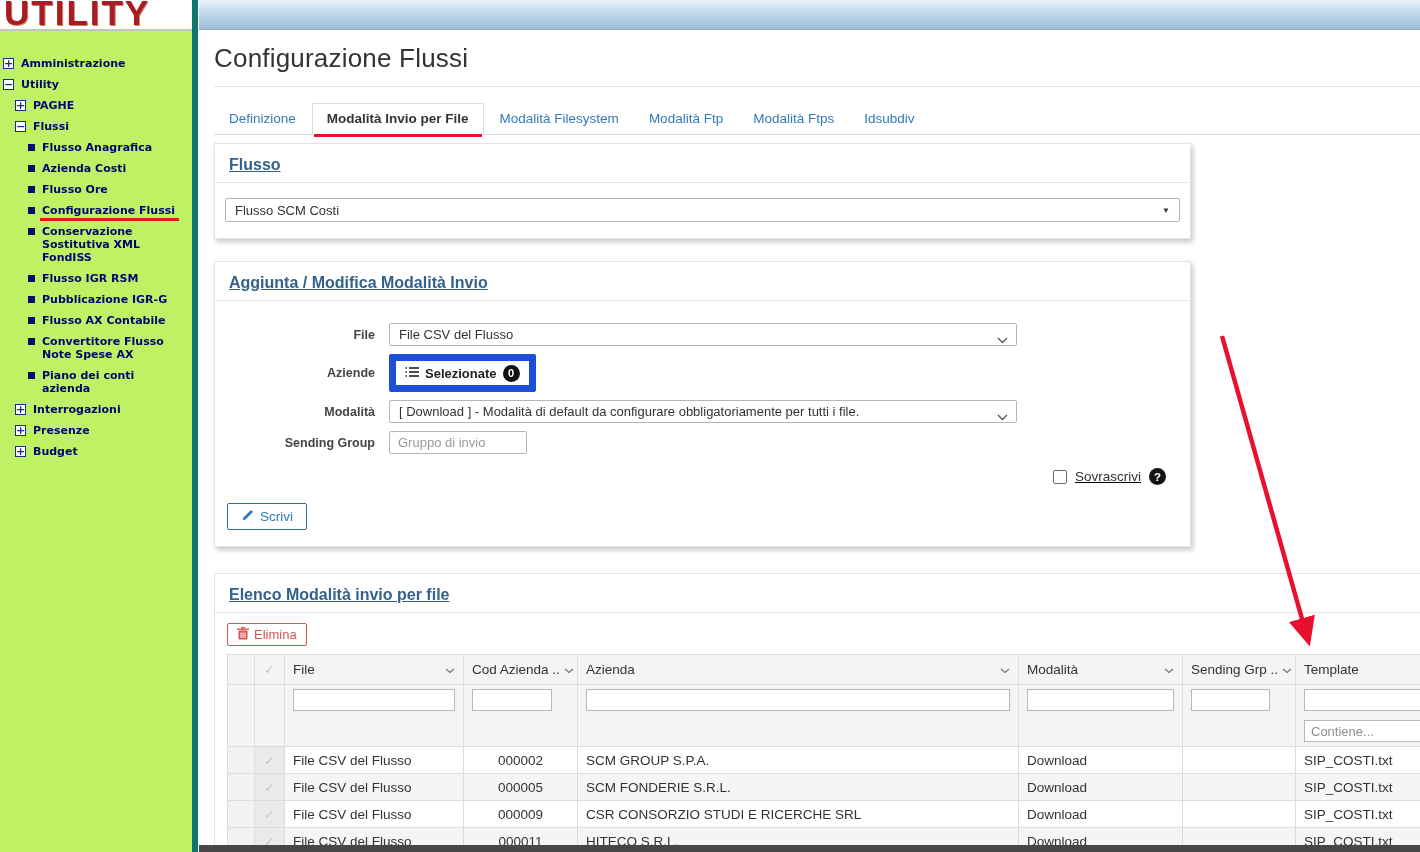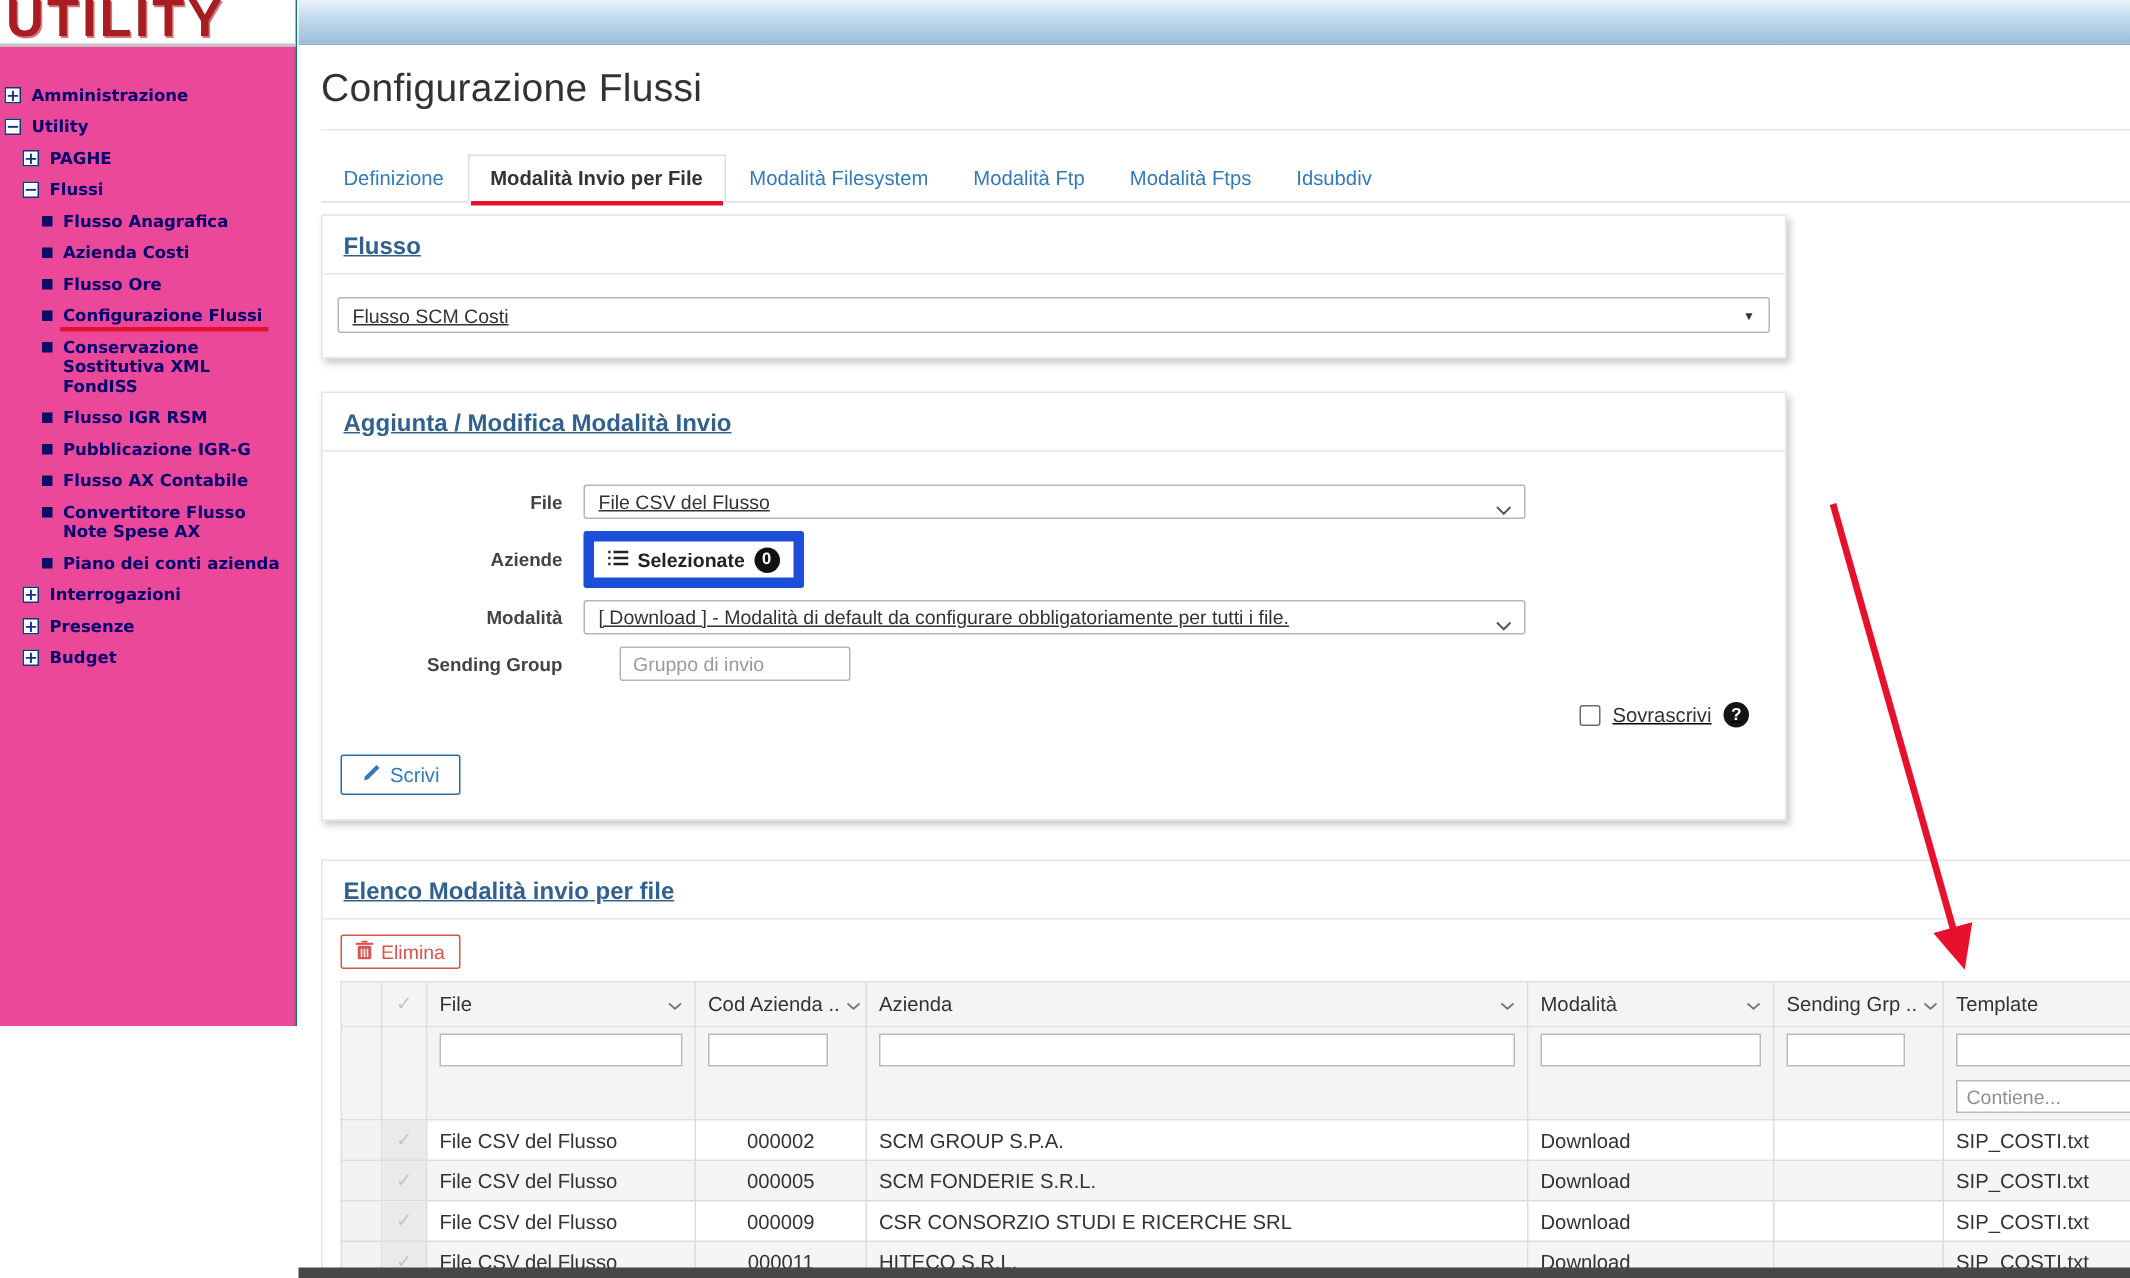--- a/index.html
+++ b/index.html
@@ -1,20 +1,20 @@
 <!DOCTYPE html>
 <html><head>
 <meta charset="utf-8">
 <style>
   * { margin:0; padding:0; box-sizing:border-box; }
   html,body { width:1420px; height:852px; overflow:hidden; font-family:"Liberation Sans",sans-serif; }
   .app { position:relative; width:1420px; height:852px; background:#fff; overflow:hidden; }
 
   
-  .sidebar { position:absolute; left:0; top:0; width:198px; height:684px; background:#ec4899; border-right:1px solid #0f766e; z-index:2; }
+  .sidebar { position:absolute; left:0; top:0; width:198px; height:852px; background:#bef264; border-right:6px solid #0f766e; z-index:2; }
   .logo { height:31px; background:#fff; overflow:hidden; border-bottom:2px solid #c4c4c4; padding-left:4px; }
   .logo span { display:block; margin-top:-7px; font-family:"Liberation Sans",sans-serif; font-weight:800; font-size:35px; letter-spacing:2px; color:#a81d22; transform:scaleY(1.02); text-shadow:1px 1px 0 #cf7a7a; white-space:nowrap; }
   .tree { padding-top:26px; font-family:"DejaVu Sans",sans-serif; font-size:11px; font-weight:bold; color:#00046e; }
   .tree-item { display:flex; align-items:flex-start; gap:7px; margin-bottom:8px; line-height:13px; cursor:pointer; }
   .tree-item.lvl0 { padding-left:3px; }
   .tree-item.lvl1 { padding-left:15px; }
   .tree-item.lvl2 { padding-left:28px; }
   .ec-box { flex:0 0 auto; width:11px; height:11px; margin-top:1px; border:1px solid #16317e; background:#fff; color:#16317e; font-size:11px; line-height:9px; text-align:center; font-weight:bold; }
   .bullet { flex:0 0 auto; width:7px; height:7px; margin-top:3px; background:#0a0d66; }
   .tree-label { position:relative; display:inline-block; padding-right:6px; }
@@ -27,33 +27,33 @@
   h1.page-title { margin-top:13px; font-size:26px; font-weight:normal; color:#333; padding-bottom:12px; border-bottom:1px solid #e7e7e7; letter-spacing:0.2px; }
 
   .tabbar { position:relative; margin-top:16px; border-bottom:1px solid #ddd; padding-left:1px; }
   .tab { display:inline-block; position:relative; padding:7px 14px; font-size:13.5px; color:#337ab7; line-height:16px; margin-right:2px; vertical-align:bottom; cursor:pointer; }
   .tab.active { background:#fff; border:1px solid #ddd; border-bottom:1px solid #fff; margin-bottom:-1px; font-weight:bold; color:#333; }
   .tab.active::after { content:""; position:absolute; left:1px; right:1px; bottom:-3px; height:3px; background:#e8112d; }
 
   .card { background:#fff; border:1px solid #e4e4e4; box-shadow:2px 3px 5px rgba(0,0,0,0.22); width:977px; }
   .card-title { padding:12px 14px 8px 14px; font-size:16px; font-weight:bold; color:#33618d; border-bottom:1px solid #e6e6e6;text-decoration:underline; }
   .flusso-card { margin-top:8px; }
-  .selectbox { position:relative; display:flex; align-items:center; height:24px; border:1px solid #b5b5b5; border-radius:2px; background:#fff; font-size:13px; color:#333; padding:0 22px 0 9px; cursor:pointer;text-decoration:underline; }
+  .selectbox { position:relative; display:flex; align-items:center; height:24px; border:1px solid #b5b5b5; border-radius:2px; background:#fff; font-size:13px; color:#333; padding:0 22px 0 9px; cursor:pointer; }
   .flusso-select { margin:15px 10px 16px 10px; }
   .selectbox .tri { position:absolute; right:9px; top:7px; font-size:8px; color:#333; }
   .selectbox .chev { position:absolute; right:8px; top:8px; }
 
   .form-card { margin-top:22px; }
   .form-area { padding:22px 24px 16px 12px; }
   .form-row { display:flex; align-items:center; margin-bottom:8px; }
   .form-label { flex:0 0 148px; text-align:right; margin-right:14px; font-size:12.5px; font-weight:bold; color:#444; }
   .ctrl-select, .ctrl-input { width:628px; height:23px; border:1px solid #b5b5b5; border-radius:2px; font-size:13px; color:#333; }
   .ctrl-input { padding:0 8px; font-family:"Liberation Sans",sans-serif; }
   .ctrl-input::placeholder { color:#9a9a9a; opacity:1; }
-  .ctrl-input.small { width:154px;margin-left:24px; }
+  .ctrl-input.small { width:138px; }
   .btn-selezionate { display:inline-flex; align-items:center; gap:6px; height:38px; padding:0 9px; border:7px solid #1d4ed8; border-radius:2px; background:#fff; font-size:13px; font-weight:bold; color:#222; cursor:pointer;justify-content:flex-end; }
   .badge { display:inline-flex; align-items:center; justify-content:center; width:17px; height:17px; border-radius:50%; background:#111; color:#fff; font-size:11px; font-weight:bold; }
   .sovra-row { display:flex; align-items:center; justify-content:flex-end; gap:8px; margin-top:14px;text-decoration:underline; }
   .cbx { width:14px; height:14px; border:1px solid #6b6b6b; border-radius:2px; background:#fff; cursor:pointer; }
   .sovra-label { font-size:13.5px; color:#333; }
   .help-circle { display:inline-flex; align-items:center; justify-content:center; width:17px; height:17px; border-radius:50%; background:#151515; color:#fff; font-size:11.5px; font-weight:bold; cursor:pointer; }
   .scrivi-row { display:flex; justify-content:flex-start; margin-top:18px; }
   .btn-scrivi { display:inline-flex; align-items:center; gap:6px; height:27px; padding:0 13px; border:1px solid #2e6da4; border-radius:2px; background:#fff; color:#337ab7; font-size:13.5px; cursor:pointer; }
 
   .list-card { margin-top:26px; width:1206px; min-height:300px; box-shadow:none; border-right:none; }

